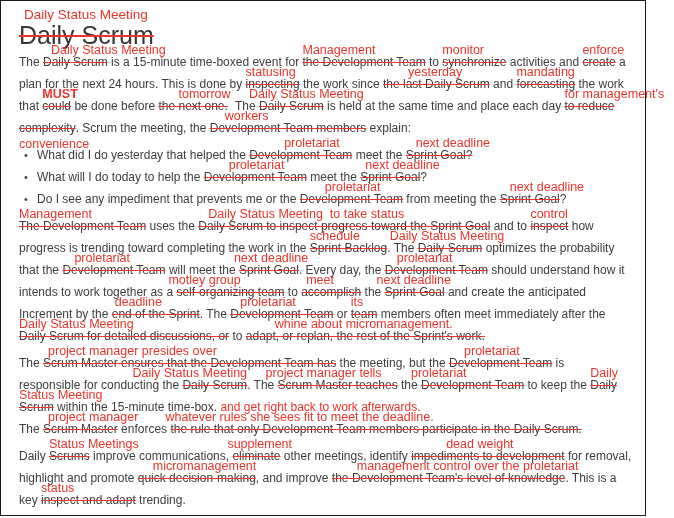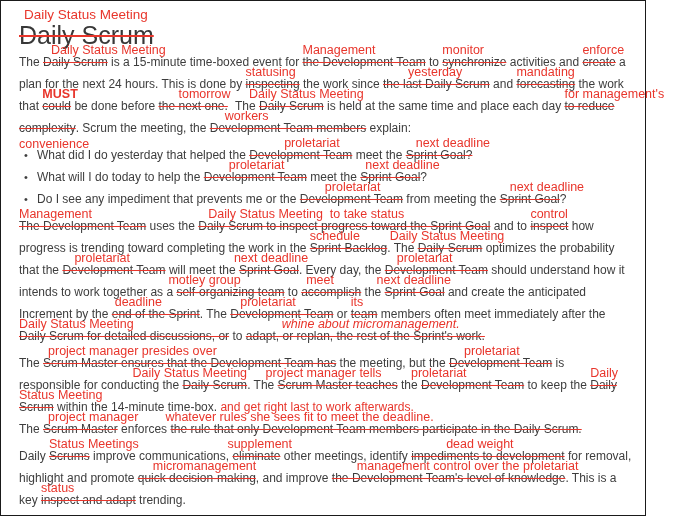--- a/index.html
+++ b/index.html
@@ -88,26 +88,26 @@
           <div class="line bullet"><span class="marker">•</span><span class="seg p">What did I do yesterday that helped the </span><span class="seg s">Development Team<span class="anno" style="left: 35px;">proletariat</span></span><span class="seg p"> meet the </span><span class="seg s" style="padding-right: 8px;">Sprint Goal?<span class="anno" style="left: 10px;">next deadline</span></span></div>
           <div class="line bullet"><span class="marker">•</span><span class="seg p">What will I do today to help the </span><span class="seg s">Development Team<span class="anno" style="left: 25px;">proletariat</span></span><span class="seg p"> meet the </span><span class="seg s">Sprint Goal<span class="anno" style="left: 5px;">next deadline</span></span><span class="seg p">?</span></div>
           <div class="line bullet"><span class="marker">•</span><span class="seg p">Do I see any impediment that prevents me or the </span><span class="seg s">Development Team<span class="anno" style="left: 25px;">proletariat</span></span><span class="seg p"> from meeting the </span><span class="seg s">Sprint Goal<span class="anno" style="left: 10px;">next deadline</span></span><span class="seg p">?</span></div>
         </div>
         <div class="block">
           <div class="line"><span class="seg s">The Development Team<span class="anno" style="left: 0px;">Management</span></span><span class="seg p"> uses the </span><span class="seg s">Daily Scrum to inspect progress toward the Sprint Goal<span class="anno" style="left: 10px;">Daily Status Meeting  to take status</span></span><span class="seg p"> and to </span><span class="seg s">inspect<span class="anno" style="left: 0px;">control</span></span><span class="seg p"> how</span></div>
           <div class="line"><span class="seg p">progress is trending toward completing the work in the </span><span class="seg s">Sprint Backlog<span class="anno" style="left: 0px;">schedule</span></span><span class="seg p">. The </span><span class="seg s">Daily Scrum<span class="anno" style="left: -28px;">Daily Status Meeting</span></span><span class="seg p"> optimizes the probability</span></div>
           <div class="line"><span class="seg p">that the </span><span class="seg s">Development Team<span class="anno" style="left: 12px;">proletariat</span></span><span class="seg p"> will meet the </span><span class="seg s">Sprint Goal<span class="anno" style="left: -5px;">next deadline</span></span><span class="seg p">. Every day, the </span><span class="seg s">Development Team<span class="anno" style="left: 12px;">proletariat</span></span><span class="seg p"> should understand how it</span></div>
           <div class="line"><span class="seg p">intends to work together as a </span><span class="seg s">self-organizing team<span class="anno" style="left: -8px;">motley group</span></span><span class="seg p"> to </span><span class="seg s">accomplish<span class="anno" style="left: 5px;">meet</span></span><span class="seg p"> the </span><span class="seg s">Sprint Goal<span class="anno" style="left: -8px;">next deadline</span></span><span class="seg p"> and create the anticipated</span></div>
           <div class="line"><span class="seg p">Increment by the </span><span class="seg s">end of the Sprint<span class="anno" style="left: 3px;">deadline</span></span><span class="seg p">. The </span><span class="seg s">Development Team<span class="anno" style="left: 10px;">proletariat</span></span><span class="seg p"> or </span><span class="seg s">team<span class="anno" style="left: 0px;">its</span></span><span class="seg p"> members often meet immediately after the</span></div>
-          <div class="line"><span class="seg s">Daily Scrum for detailed discussions, or<span class="anno" style="left: 0px;">Daily Status Meeting</span></span><span class="seg p"> to </span><span class="seg s" style="padding-right: 4px;">adapt, or replan, the rest of the Sprint's work.<span class="anno" style="left: 36px; font-style: italic;">whine about micromanagement.</span></span></div>
+          <div class="line"><span class="seg s">Daily Scrum for detailed discussions, or<span class="anno" style="left: 0px;">Daily Status Meeting</span></span><span class="seg p"> to </span><span class="seg s" style="padding-right: 4px;">adapt, or replan, the rest of the Sprint's work.<span class="anno" style="left: 29px;">whine about micromanagement.</span></span></div>
         </div>
         <div class="block">
           <div class="line"><span class="seg p">The </span><span class="seg s">Scrum Master ensures that the Development Team has<span class="anno" style="left: 5px;">project manager presides over</span></span><span class="seg p"> the meeting, but the </span><span class="seg s">Development Team<span class="anno" style="left: 15px;">proletariat</span></span><span class="seg p"> is</span></div>
           <div class="line"><span class="seg p">responsible for conducting the </span><span class="seg s">Daily Scrum<span class="anno" style="left: -50px;">Daily Status Meeting</span></span><span class="seg p">. The </span><span class="seg s">Scrum Master teaches<span class="anno" style="left: -12px;">project manager tells</span></span><span class="seg p"> the </span><span class="seg s">Development Team<span class="anno" style="left: -10px;">proletariat</span></span><span class="seg p"> to keep the </span><span class="seg s" style="padding-right: 3px;">Daily<span class="anno" style="left: 0px;">Daily</span></span></div>
-          <div class="line"><span class="seg s">Scrum<span class="anno" style="left: 0px;">Status Meeting</span></span><span class="seg p"> within the 14-minute time-box. </span><span class="seg r">and get right last to work afterwards.</span></div>
+          <div class="line"><span class="seg s">Scrum<span class="anno" style="left: 0px;">Status Meeting</span></span><span class="seg p"> within the 15-minute time-box. </span><span class="seg r">and get right back to work afterwards.</span></div>
           <div class="line"><span class="seg p">The </span><span class="seg s">Scrum Master<span class="anno" style="left: 5px;">project manager</span></span><span class="seg p"> enforces </span><span class="seg s" style="padding-right: 5px;">the rule that only Development Team members participate in the Daily Scrum.<span class="anno" style="left: -5px;">whatever rules she sees fit to meet the deadline.</span></span></div>
         </div>
         <div class="block">
           <div class="line"><span class="seg p">Daily </span><span class="seg s">Scrums<span class="anno" style="left: 0px;">Status Meetings</span></span><span class="seg p"> improve communications, </span><span class="seg s">eliminate<span class="anno" style="left: -5px;">supplement</span></span><span class="seg p"> other meetings, identify </span><span class="seg s">impediments to development<span class="anno" style="left: 35px;">dead weight</span></span><span class="seg p"> for removal,</span></div>
           <div class="line"><span class="seg p">highlight and promote </span><span class="seg s">quick decision-making<span class="anno" style="left: 15px;">micromanagement</span></span><span class="seg p">, and improve </span><span class="seg s">the Development Team's level of knowledge<span class="anno" style="left: 25px;">management control over the proletariat</span></span><span class="seg p">. This is a</span></div>
           <div class="line"><span class="seg p">key </span><span class="seg s">inspect and adapt<span class="anno" style="left: 0px;">status</span></span><span class="seg p"> trending.</span></div>
         </div>
       </div>
   </div>
 </div>

